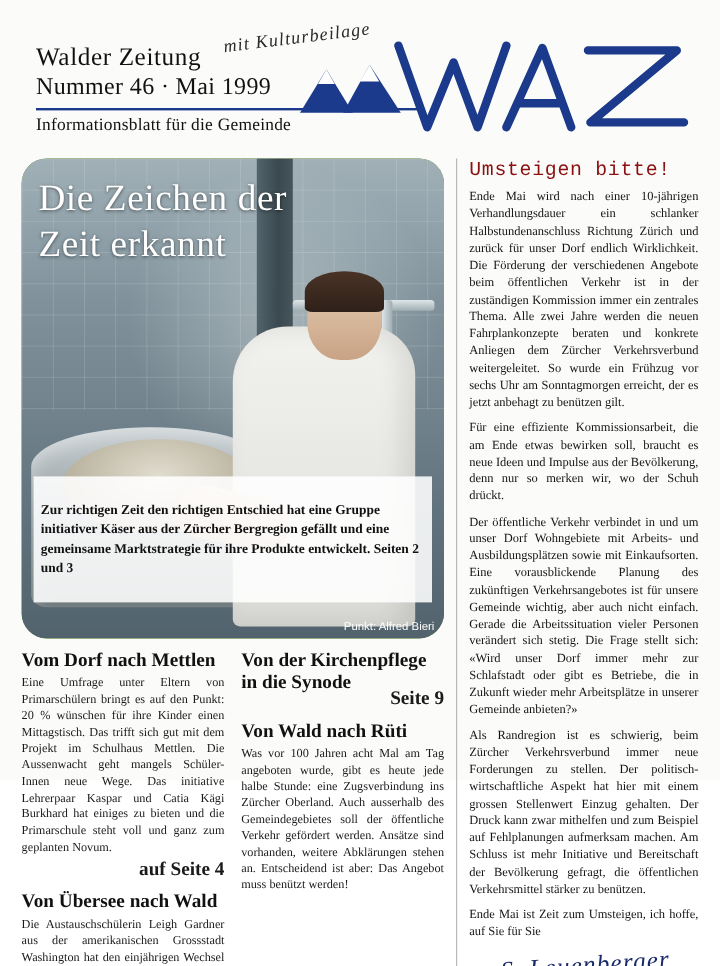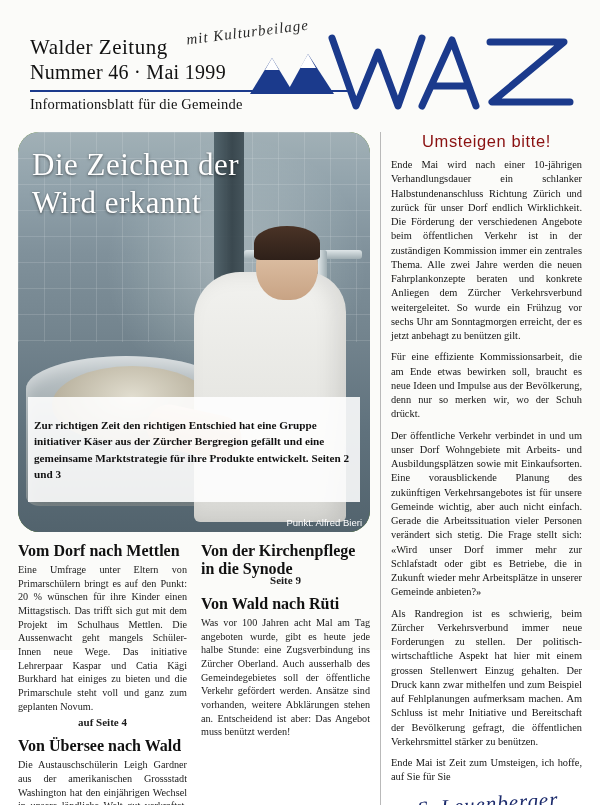--- a/index.html
+++ b/index.html
@@ -253,35 +253,34 @@
   .brief p {
     margin: 0 0 10px 0;
     font-family: "Liberation Serif", serif;
     font-size: 10.2px;
     line-height: 1.34;
     text-align: justify;
     color: #1a1a1a;
   }
   .brief .jump {
     display: block;
-    text-align: center;
-    font-size: 11px;
+    text-align: right;
+    font-size: 16px;
     font-weight: bold;
     margin-top: -7px;
     margin-bottom: 9px;
   }
 
   
   .r-title {
-    font-family: Liberation Sans, sans-serif;
+    font-family: Liberation Mono, monospace;
     font-size: 16.5px;
     color: #8a1111;
     letter-spacing: 0.6px;
     margin: 0 0 7px 0;
-    text-align: center;
   }
   .r-col p {
     margin: 0 0 7px 0;
     font-family: "Liberation Serif", serif;
     font-size: 10.4px;
     line-height: 1.37;
     text-align: justify;
     color: #141414;
   }
   .sig-wrap {
@@ -347,21 +346,21 @@
         <div class="vat">
           <div class="vat-inner"></div>
         </div>
         <div class="person-body"></div>
         <div class="person-arm"></div>
         <div class="person-head"></div>
         <div class="person-hair"></div>
 
         <div class="headline">
           <span>Die Zeichen der</span>
-          <span class="l2">Wird erkannt</span>
+          <span class="l2">Zeit erkannt</span>
         </div>
 
         <div class="lead">Zur richtigen Zeit den richtigen Entschied hat eine Gruppe initiativer Käser aus der Zürcher Bergregion gefällt und eine gemeinsame Marktstrategie für ihre Produkte entwickelt. Seiten 2 und 3</div>
         <div class="photo-credit">Punkt: Alfred Bieri</div>
       </div>
 
       <div class="briefs">
         <div class="brief-col">
           <div class="brief">
             <h3>Vom Dorf nach Mettlen</h3>

